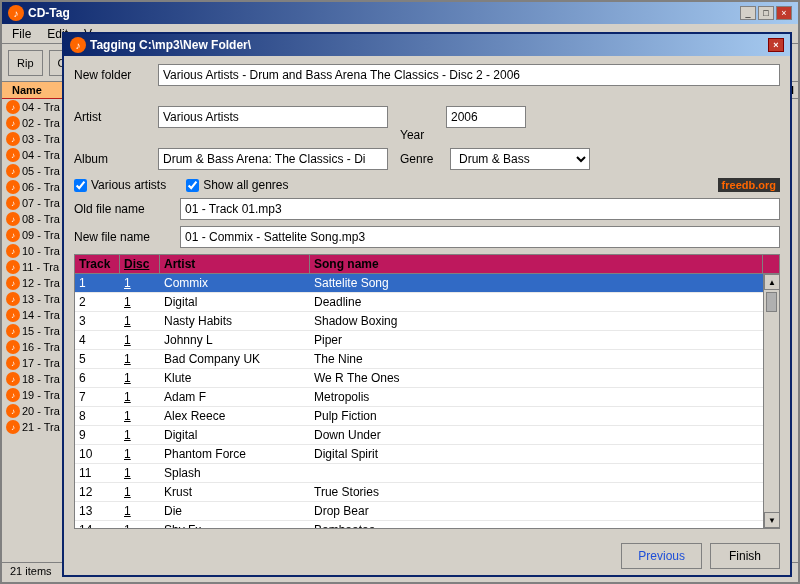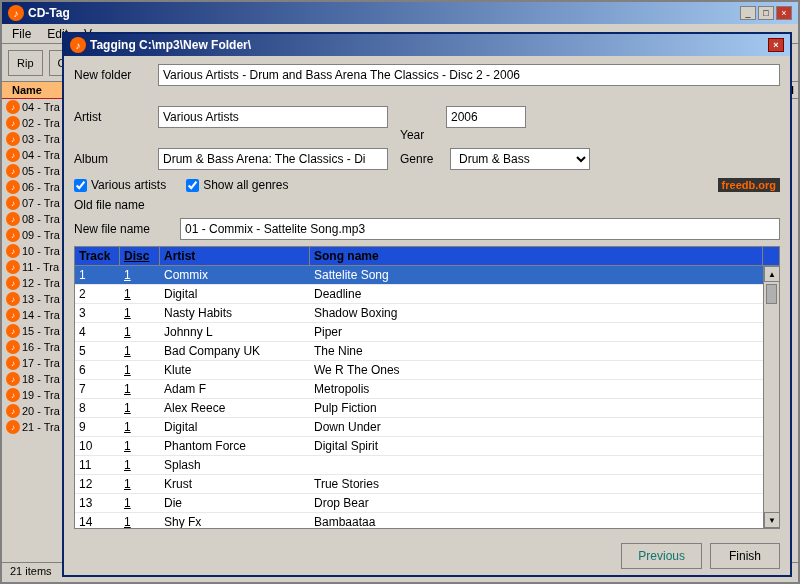--- a/index.html
+++ b/index.html
@@ -375,21 +375,21 @@
       flex: 1;
       border: 1px solid #808080;
       display: flex;
       flex-direction: column;
       overflow: hidden;
       min-height: 0;
     }
 
     .track-table-header {
       display: flex;
-      background: #1d4ed8;
+      background: #be185d;
       border-bottom: 1px solid #808080;
       font-size: 12px;
       font-weight: bold;
     }
 
     .track-table-header-cell {
       padding: 2px 4px;
       border-right: 1px solid #808080;
     }
 
@@ -461,21 +461,21 @@
 
     .dialog-btn {
       background: #d4d0c8;
       border: 1px solid #808080;
       padding: 4px 16px;
       font-size: 12px;
       cursor: pointer;
       height: 26px;
       min-width: 70px;
     }
-    .dialog-btn:disabled { color: #0f766e; cursor: default; }
+    .dialog-btn:disabled { color: #1d4ed8; cursor: default; }
 
     
     .right-col-header {
       background: #d4d0c8;
       border-bottom: 1px solid #808080;
       font-size: 11px;
       padding: 2px 4px;
       font-weight: bold;
       text-align: right;
     }
@@ -748,20 +748,21 @@
           <input type="checkbox" checked="" id="sag" style="">
           <label for="sag">Show all genres</label>
         </div>
         <div class="freedb-badge">
           <span>freedb</span><span style="color:#ff6600;">.org</span>
         </div>
       </div>
 
       <div class="file-name-row">
         <span class="file-name-label">Old file name</span>
+        <input class="file-name-input" type="text" value="01 - Track 01.mp3" style="">
       </div>
 
       <div class="file-name-row">
         <span class="file-name-label">New file name</span>
         <input class="file-name-input" type="text" value="01 - Commix - Sattelite Song.mp3" style="">
       </div>
 
       <div class="track-table-container">
         <div class="track-table-header">
           <div class="track-table-header-cell col-track">Track</div>

